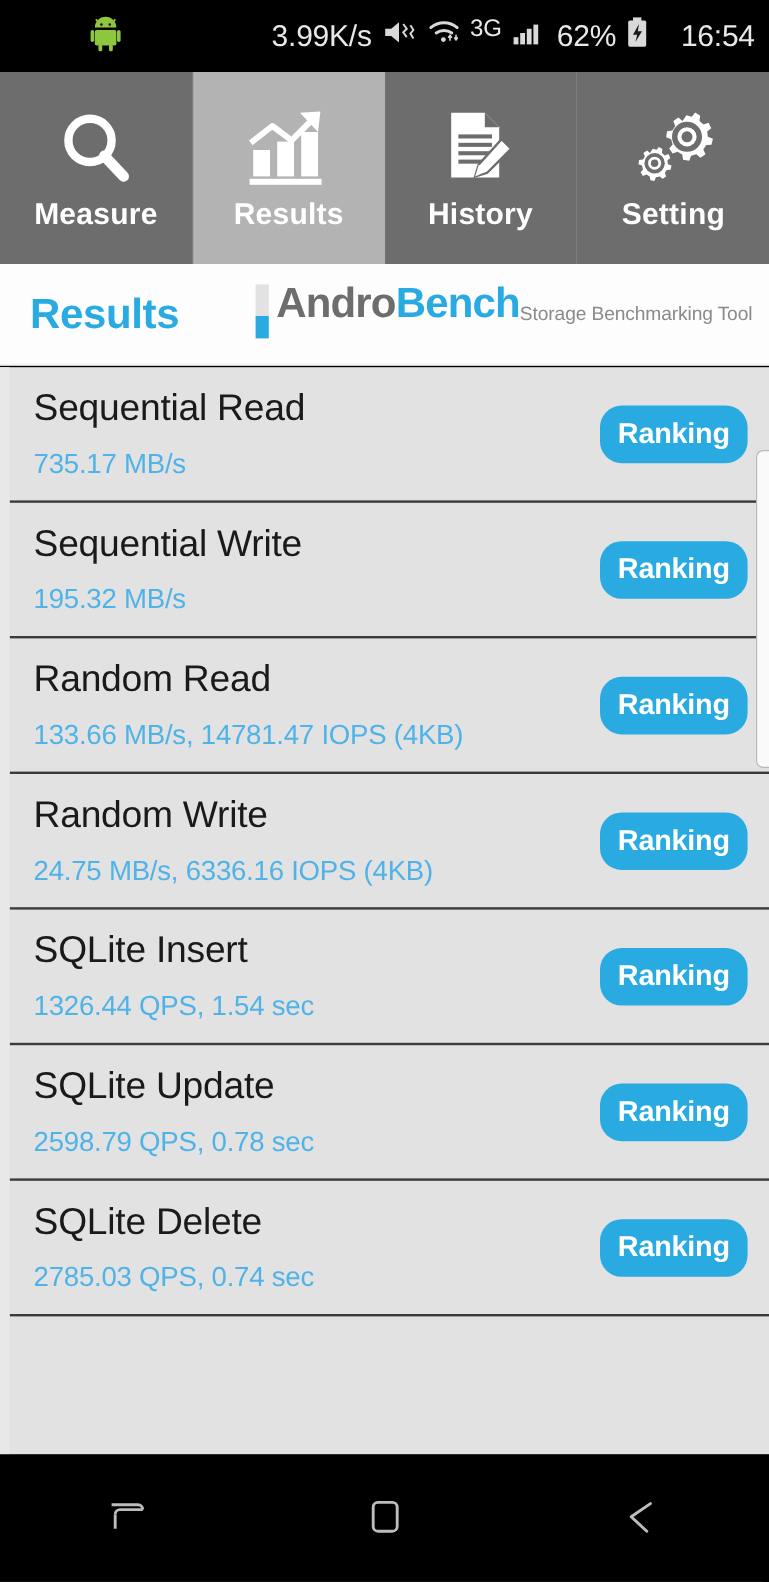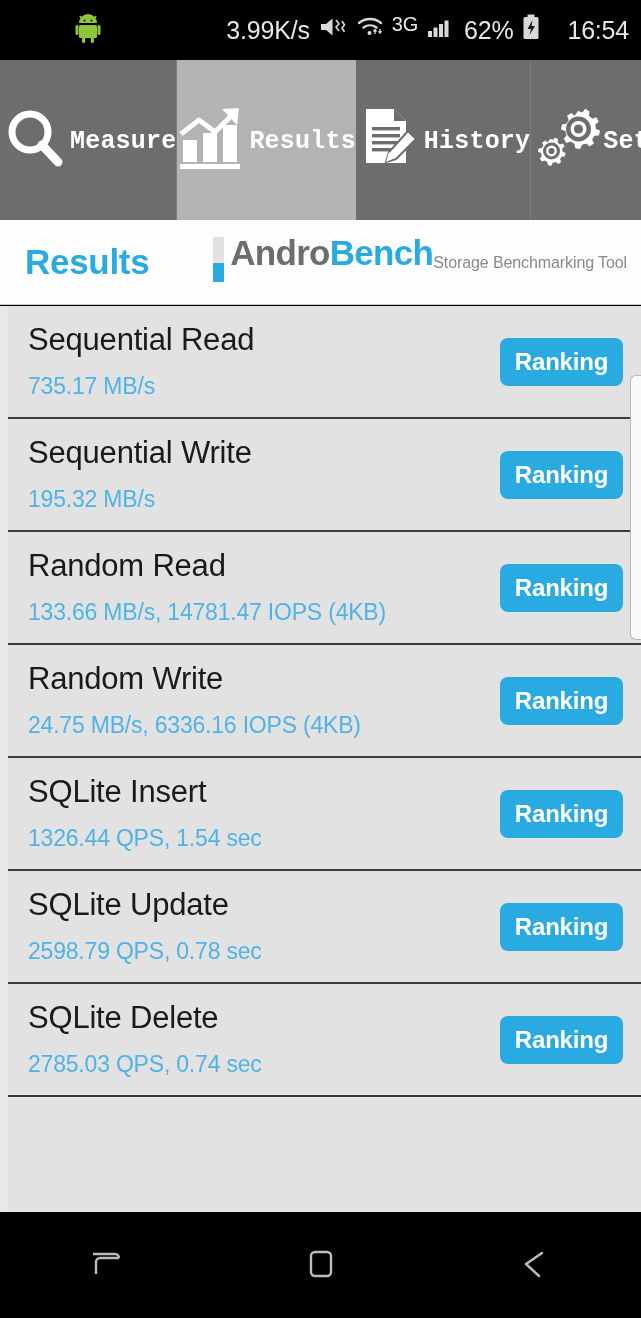--- a/index.html
+++ b/index.html
@@ -50,25 +50,24 @@
     top: 60px; left: 0;
     width: 641px; height: 160px;
     display: flex;
     background: #6d6d6d;
   }
   .tab {
     flex: 1 1 0;
     position: relative;
     background: #6d6d6d;
     display: flex;
-    flex-direction: row;
+    flex-direction: column;
     align-items: center;
     justify-content: center;
     border-right: 1px solid #7d7d7d;
-    font-family: Liberation Mono, monospace;
   }
   .tab:last-child { border-right: none; }
   .tab.active { background: #b3b3b3; border-right: none; }
   .tab-icon {
     height: 74px;
     display: flex;
     align-items: center;
     justify-content: center;
     margin-bottom: 2px;
   }
@@ -152,21 +151,21 @@
     line-height: 30px;
     margin-top: 13px;
     letter-spacing: -0.2px;
     white-space: nowrap;
   }
   .ranking-btn {
     flex: 0 0 auto;
     width: 123px; height: 48px;
     background: #29abe2;
     border: none;
-    border-radius: 8px;
+    border-radius: 18px;
     color: #fff;
     font-family: "Liberation Sans", sans-serif;
     font-size: 24px;
     font-weight: bold;
     letter-spacing: -0.2px;
     cursor: pointer;
     display: flex;
     align-items: center;
     justify-content: center;
   }

